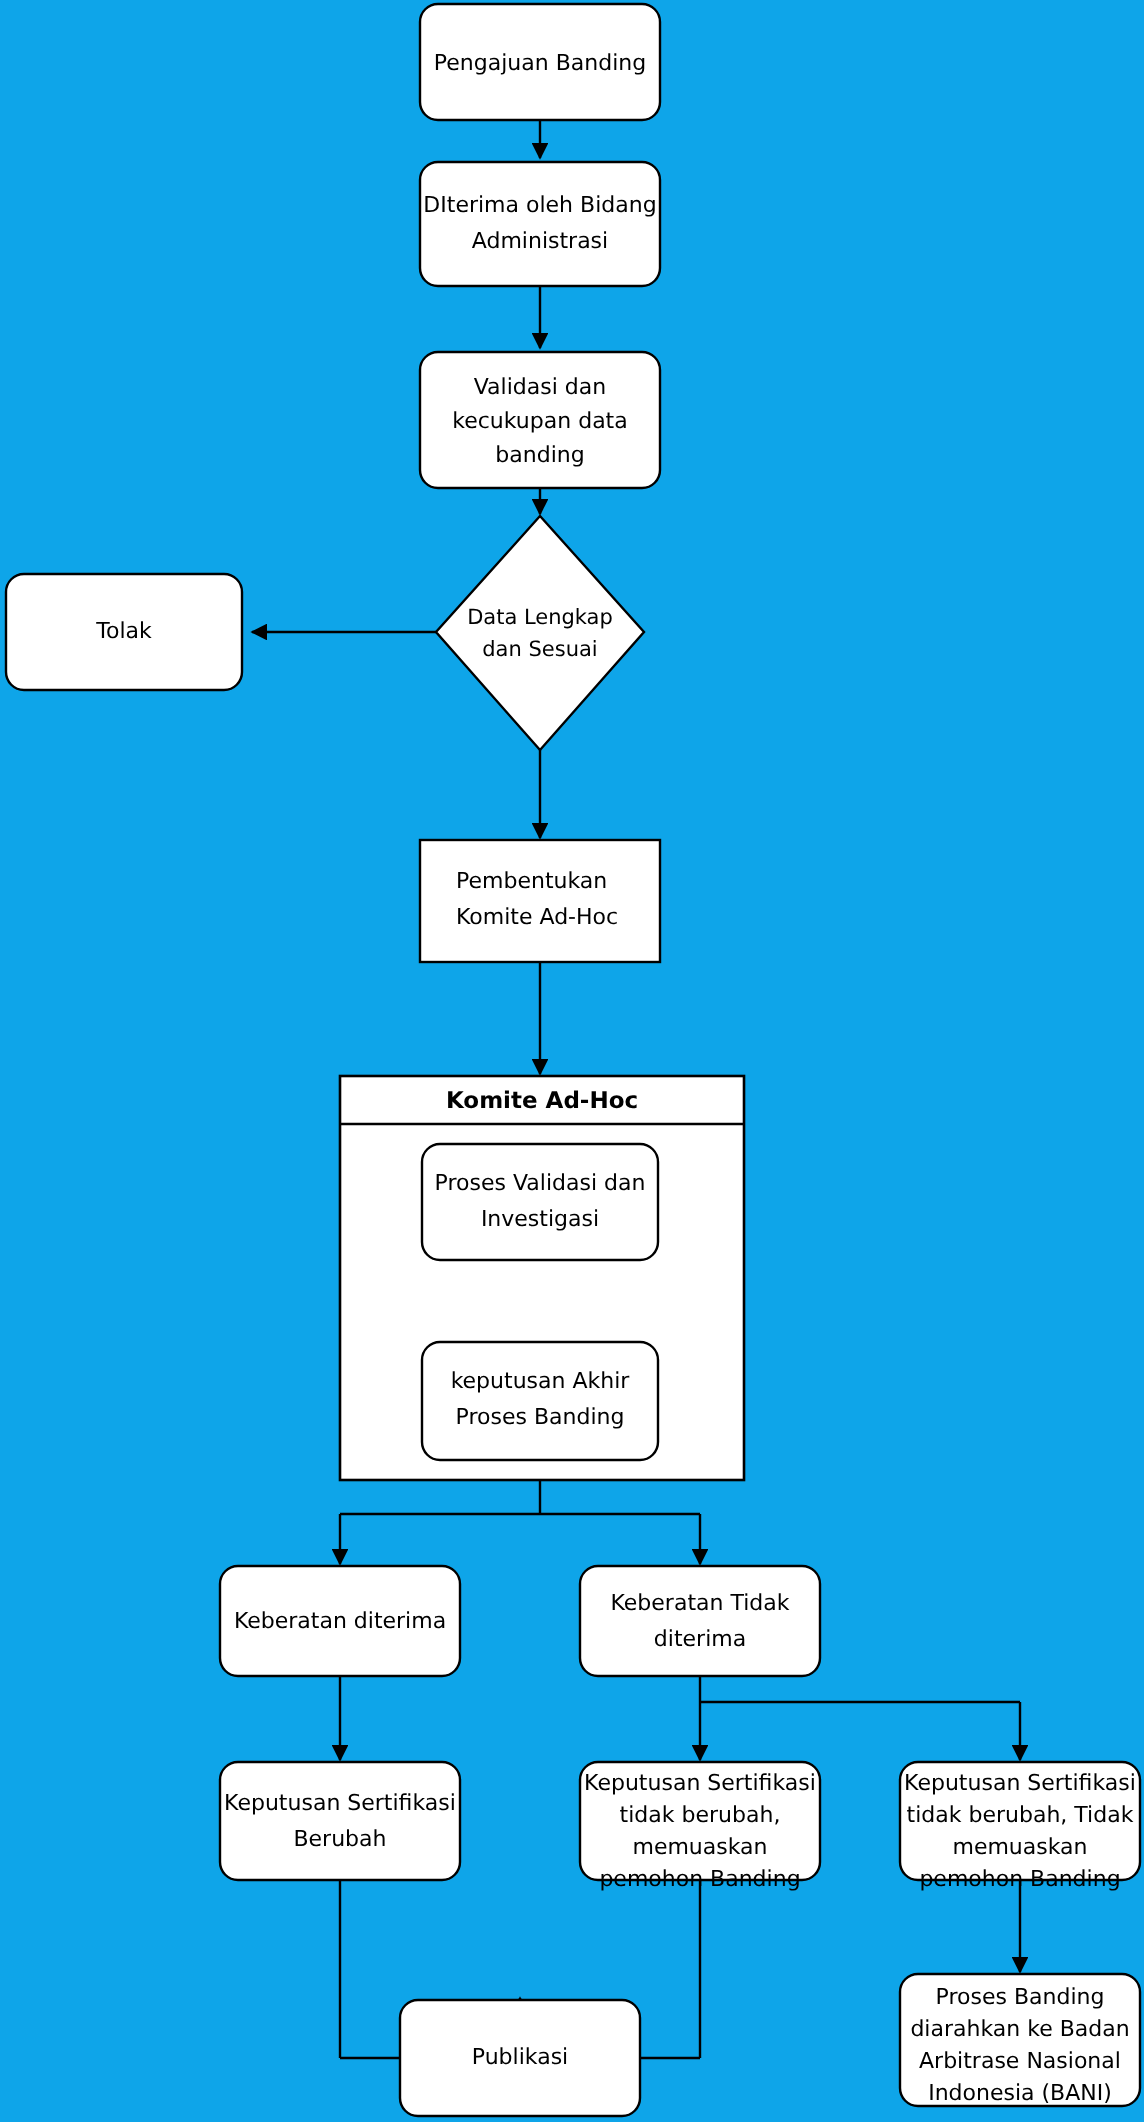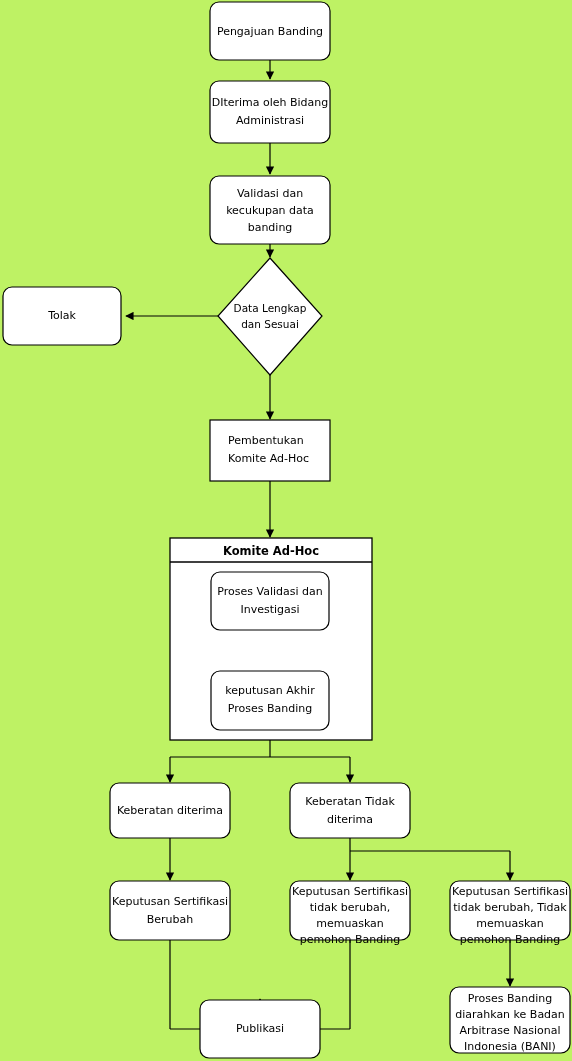--- a/index.html
+++ b/index.html
@@ -11,21 +11,21 @@
   body {
     width: 572px;
     height: 1061px;
     overflow: hidden;
     font-family: "DejaVu Sans", sans-serif;
   }
   #flowchart-root {
     position: relative;
     width: 572px;
     height: 1061px;
-    background: #bef264;
+    background: #0ea5e9;
   }
   svg#diagram {
     display: block;
     width: 572px;
     height: 1061px;
   }
   .node-shape {
     fill: #ffffff;
     stroke: #000000;
     stroke-width: 1.2;

